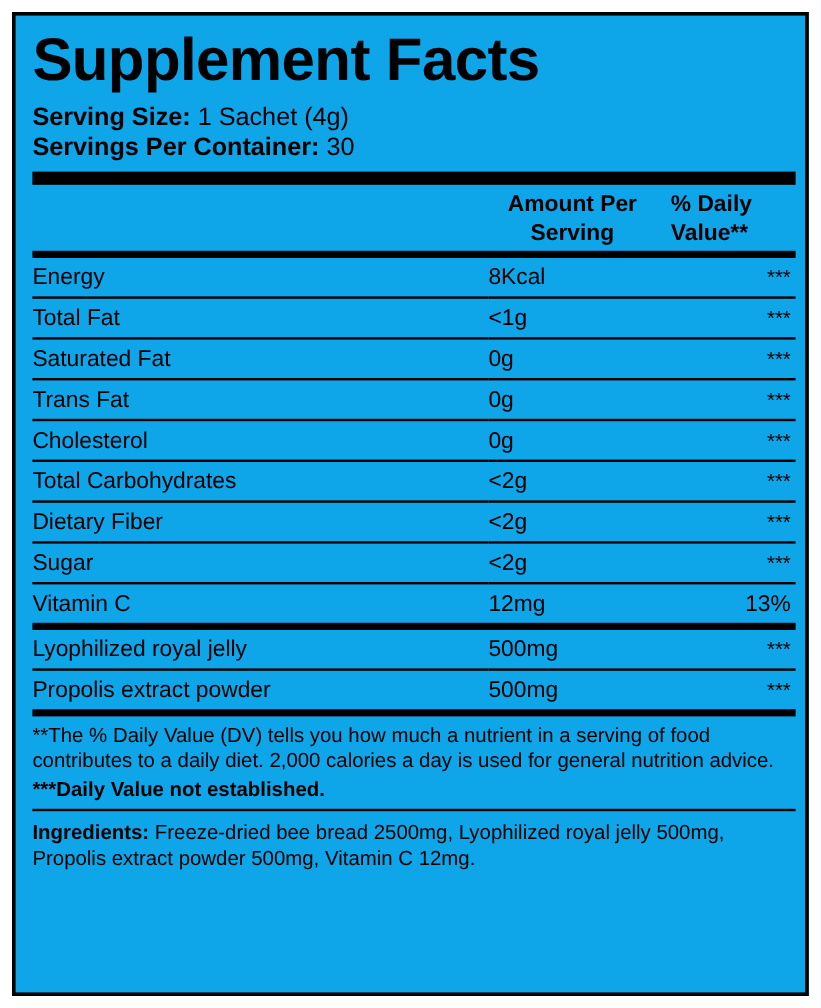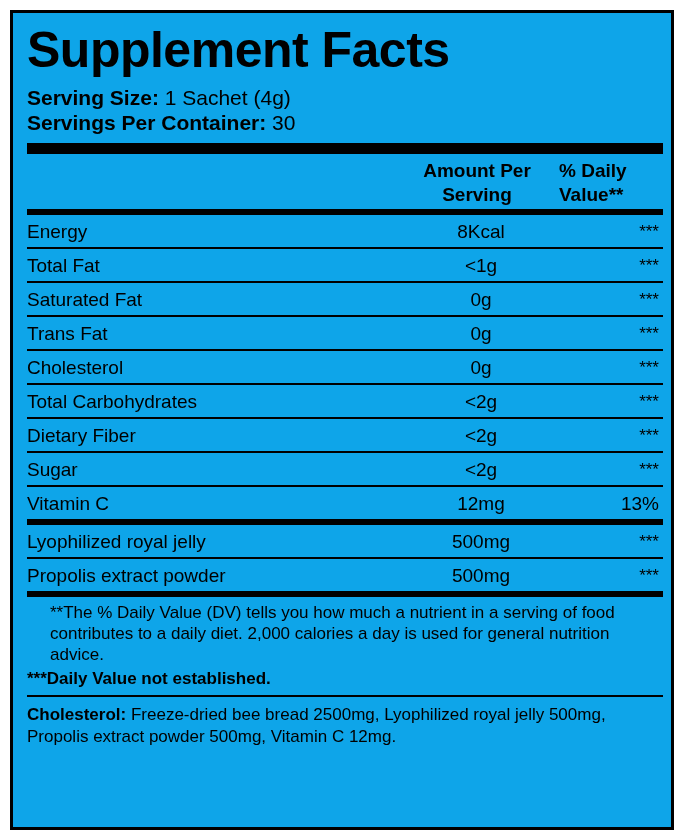--- a/index.html
+++ b/index.html
@@ -91,38 +91,37 @@
     padding-bottom: 5px;
     border-bottom: 2px solid #000000;
   }
   .nut-row.no-line td {
     border-bottom: none;
   }
   .nut-name {
     text-align: left;
   }
   .nut-amt {
-    text-align: center;
+    text-align: left;
     width: 148px;
   }
   .nut-dv {
     text-align: right;
     width: 104px;
     padding-right: 4px;
   }
   .stars {
     font-size: 17px;
     vertical-align: top;
     line-height: 15px;
   }
   .footnote {
     font-size: 17px;
     line-height: 21px;
     padding-top: 5px;
-    margin-left: 23px;
   }
   .footnote2 {
     font-size: 17px;
     line-height: 21px;
     padding-top: 3px;
     padding-bottom: 6px;
     font-weight: bold;
   }
   .ingredients {
     font-size: 17px;
@@ -232,18 +231,18 @@
       </table>
 
     <div class="rule-med"></div>
 
     <div class="footnote">**The % Daily Value (DV) tells you how much a nutrient in a serving of food contributes to a daily diet. 2,000 calories a day is used for general nutrition advice.</div>
     <div class="footnote2">***Daily Value not established.</div>
 
     <div class="rule-thin"></div>
 
     <div class="ingredients">
-      <b>Cholesterol:</b>
+      <b>Ingredients:</b>
       <span>Freeze-dried bee bread 2500mg, Lyophilized royal jelly 500mg, Propolis extract powder 500mg, Vitamin C 12mg.</span>
     </div>
 
   </div>
 </div>
 
 </body></html>

